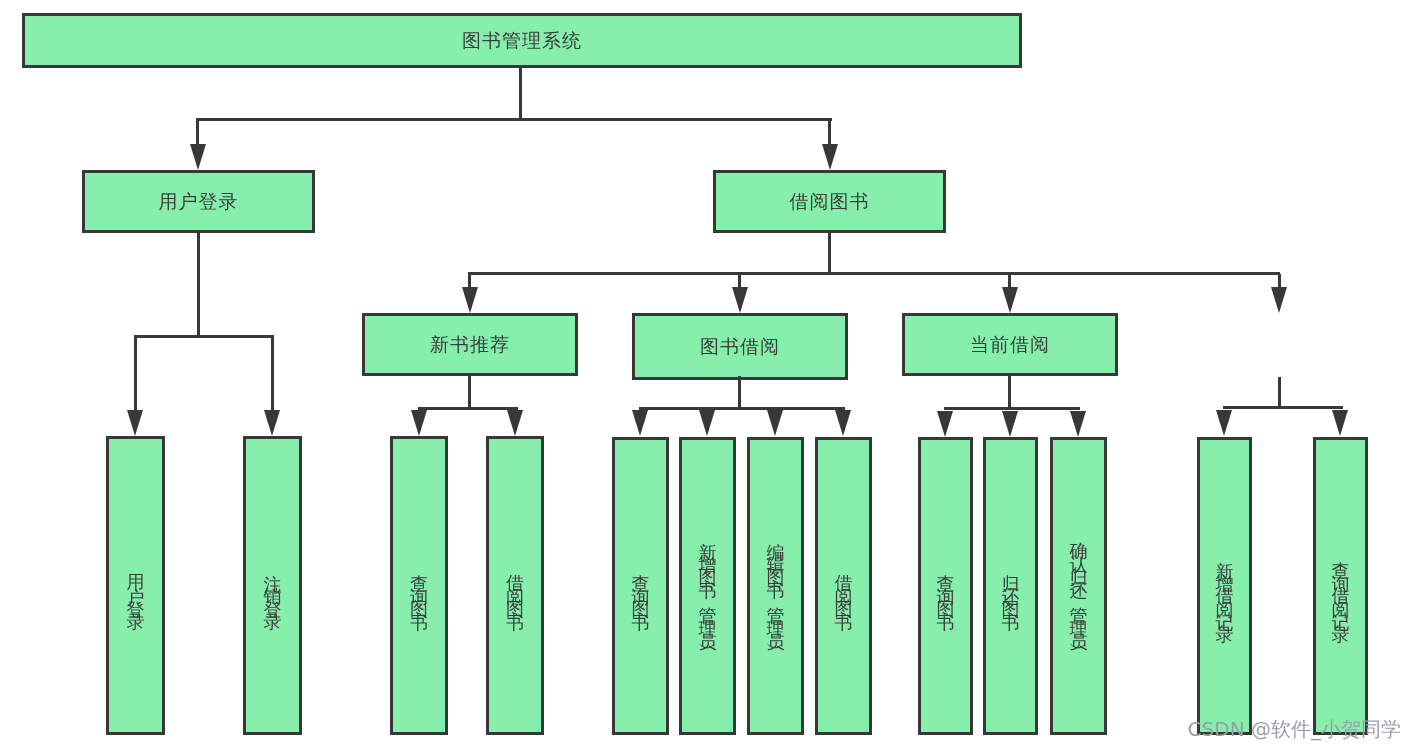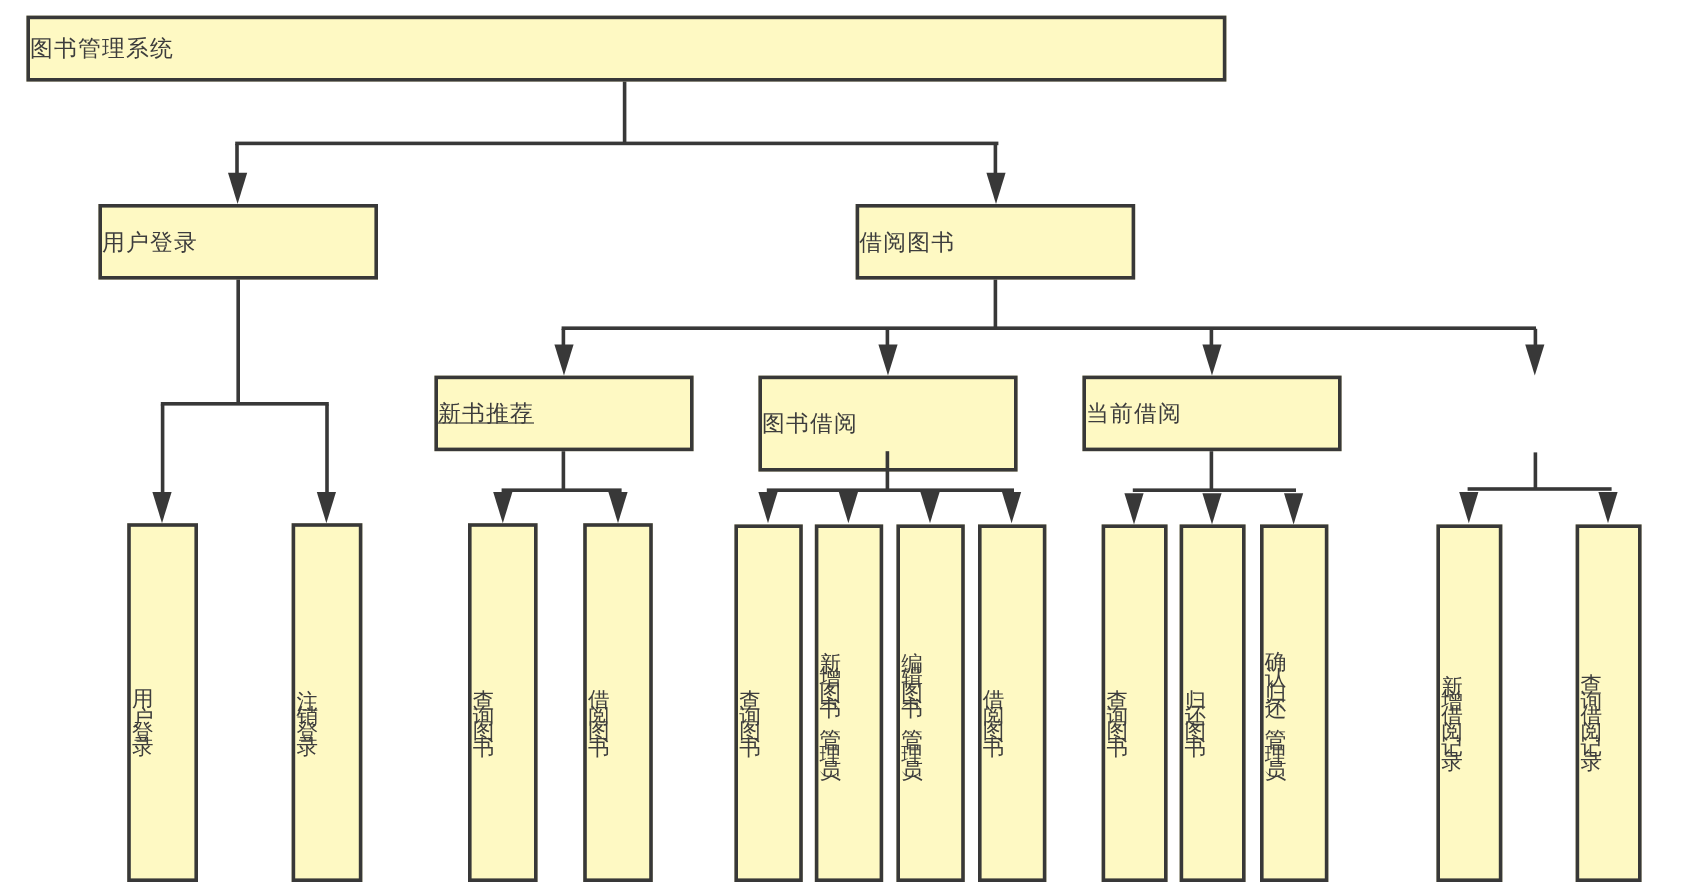--- a/index.html
+++ b/index.html
@@ -9,23 +9,24 @@
     height: 747px;
     background: #ffffff;
     font-family: "DejaVu Sans", "Liberation Sans", sans-serif;
     color: #3d3d3d;
     overflow: hidden;
   }
   .box {
     position: absolute;
     box-sizing: border-box;
     border: 3px solid #383838;
-    background: #fef9c3;
+    background: #86efac;
     display: flex;
     align-items: center;
+    justify-content: center;
   }
   .box .lbl {
     font-size: 19px;
     letter-spacing: 1px;
     white-space: nowrap;
   }
   .vbox .lbl {
     writing-mode: vertical-rl;
     text-orientation: mixed;
     font-size: 18px;
@@ -62,24 +63,24 @@
     <span class="lbl">图书管理系统</span>
   </div>
 
   <div class="box" style="left:82px; top:170px; width:233px; height:63px;">
     <span class="lbl">用户登录</span>
   </div>
   <div class="box" style="left:713px; top:170px; width:233px; height:63px;">
     <span class="lbl">借阅图书</span>
   </div>
 
-  <div class="box" style="left:362px; top:313px; width:216px; height:63px;text-decoration:underline;">
+  <div class="box" style="left:362px; top:313px; width:216px; height:63px;">
     <span class="lbl">新书推荐</span>
   </div>
-  <div class="box" style="left:632px; top:313px; width:216px; height:80px;">
+  <div class="box" style="left:632px; top:313px; width:216px; height:67px;">
     <span class="lbl">图书借阅</span>
   </div>
   <div class="box" style="left:902px; top:313px; width:216px; height:63px;">
     <span class="lbl">当前借阅</span>
   </div>
 
   <div class="box vbox" style="left:106px; top:436px; width:59px; height:299px;">
     <span class="lbl">用户登录</span>
   </div>
   <div class="box vbox" style="left:243px; top:436px; width:59px; height:299px;">
@@ -164,14 +165,15 @@
   <div class="ln-h" style="left:944px;  top:407px; width:136px;"></div>
   <div class="arrow" style="left:937px;  top:411px;"></div>
   <div class="arrow" style="left:1002px; top:411px;"></div>
   <div class="arrow" style="left:1070px; top:411px;"></div>
 
   <div class="ln-v" style="left:1278px; top:377px; height:31px;"></div>
   <div class="ln-h" style="left:1223px; top:406px; width:120px;"></div>
   <div class="arrow" style="left:1216px; top:410px;"></div>
   <div class="arrow" style="left:1332px; top:410px;"></div>
 
+  <div class="watermark">CSDN @软件_小贺同学</div>
 
 </div>
 
 </body></html>

